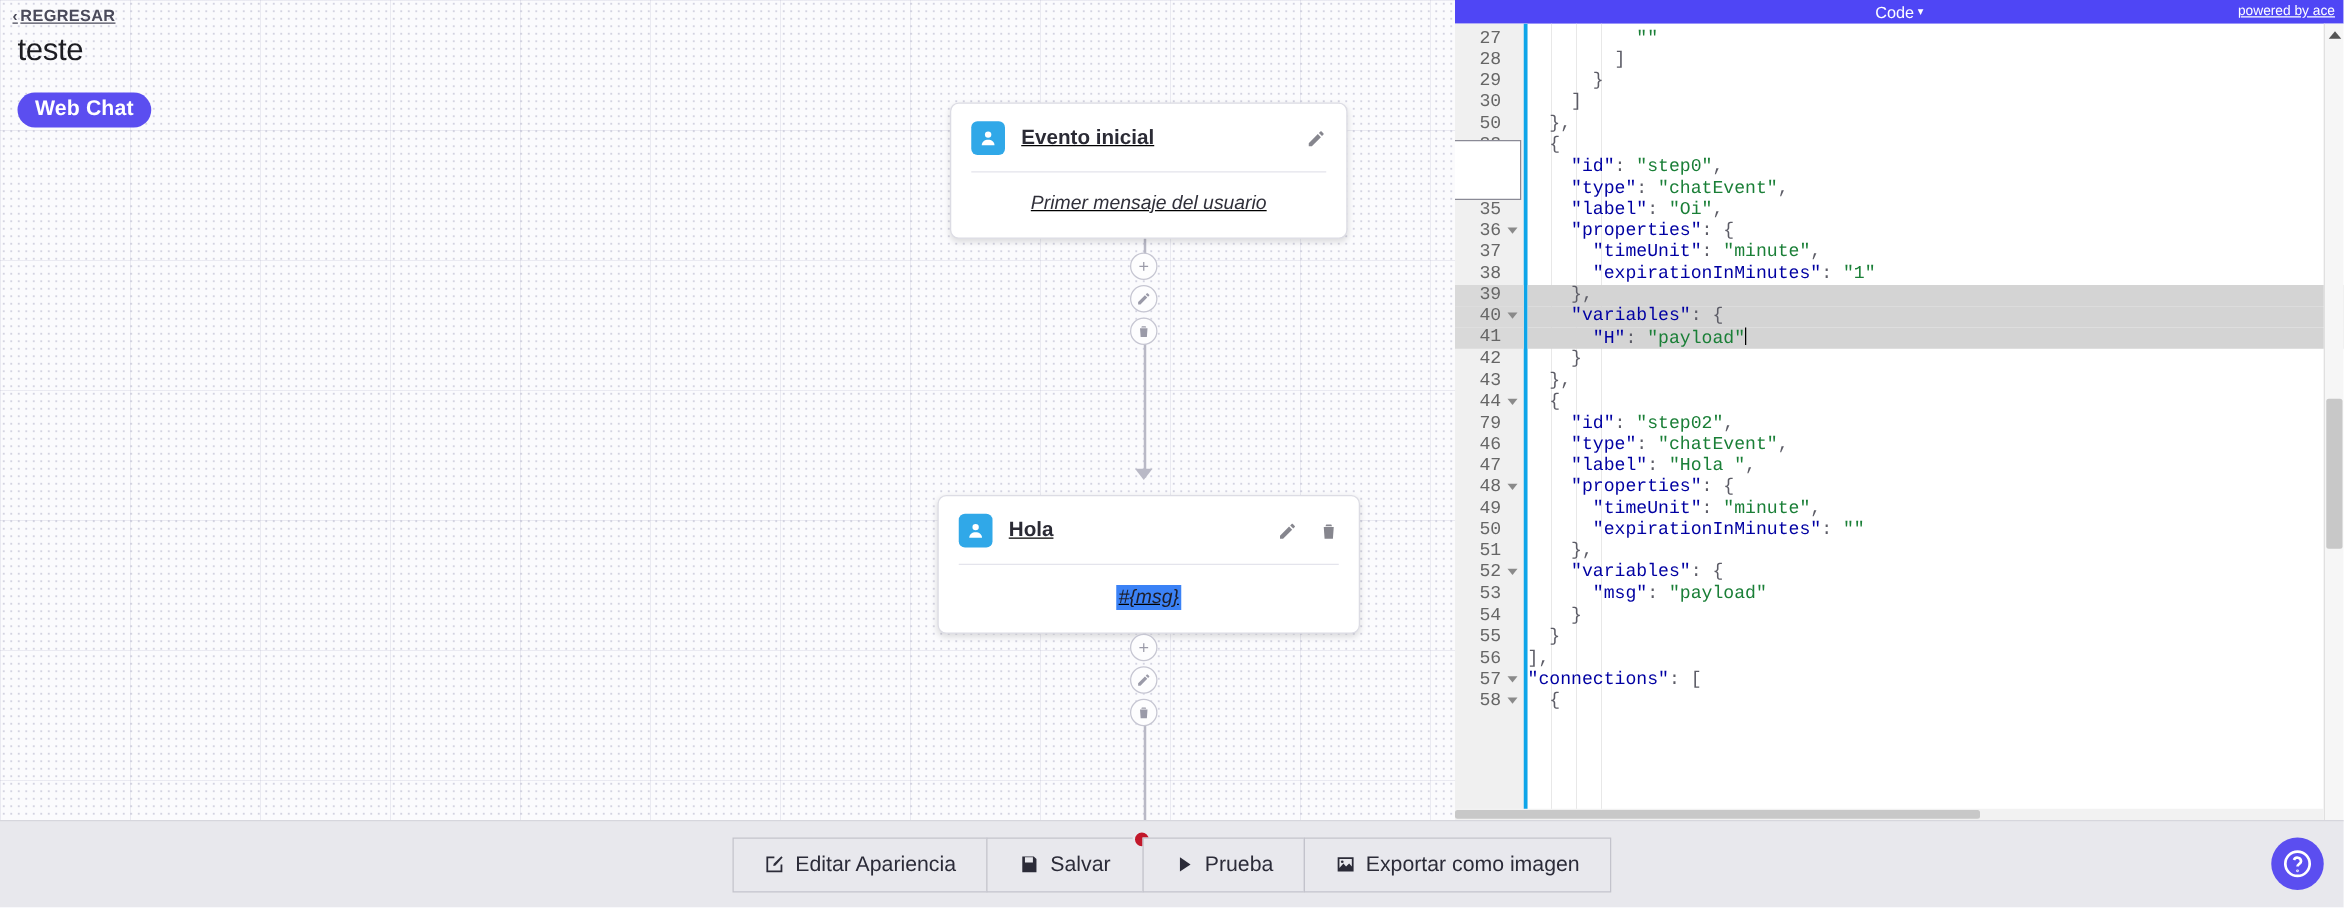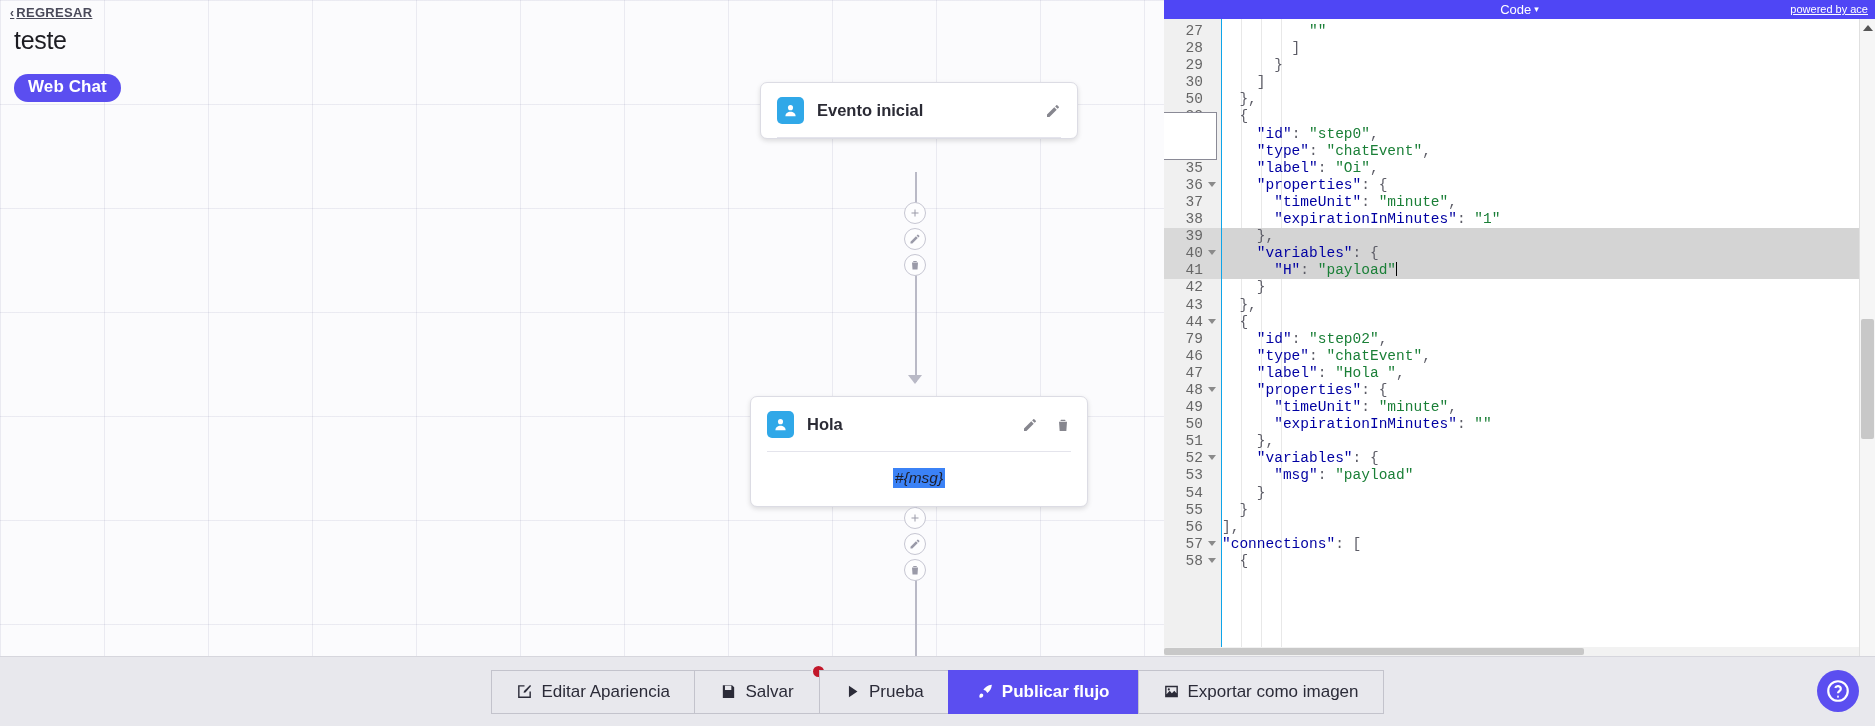--- a/index.html
+++ b/index.html
@@ -46,20 +46,21 @@
   }
 
   
   .flow-card {
     position: absolute;
     background: #fff;
     border: 1px solid #dcdce4;
     border-radius: 7px;
     box-shadow: 0 2px 5px rgba(0,0,0,.13);
     overflow: hidden;
+    text-decoration: underline;
   }
   .card-head {
     display: flex; align-items: center;
     padding: 14px 16px 13px 16px;
     gap: 13px;
   }
   .avatar-icon {
     width: 27px; height: 27px; border-radius: 5px;
     background: #30a8e8; flex: 0 0 auto;
     display: flex; align-items: center; justify-content: center;
@@ -132,21 +133,21 @@
     font-family: "Liberation Sans", sans-serif; cursor: pointer;
   }
   #editor-area {
     position: relative; height: 637px; display: flex;
     background: #fff;
   }
   #gutter {
     width: 58px; background: #f0f0f0; color: #666;
     font-size: 14.5px; line-height: 17.1px;
     padding-top: 4px; text-align: right; flex: 0 0 58px;
-    border-right: 1px solid #0ea5e9; position: relative;
+    border-right: 3px solid #0ea5e9; position: relative;
   }
   .gline { padding-right: 18px; position: relative; height: 17.1px; white-space: nowrap; }
   .gline.sel { background: #d9d9d9; }
   .fold {
     position: absolute; right: 5px; top: 5px;
     width: 0; height: 0;
     border-left: 4px solid transparent;
     border-right: 4px solid transparent;
     border-top: 5px solid #8a8a8a;
   }
@@ -276,20 +277,23 @@
         <span class="card-title">Evento inicial</span>
         <span class="head-icons">
           <span class="hicon">
             <svg viewBox="0 0 24 24">
                 <path d="M3 17.3V21h3.7L17.6 10.1l-3.7-3.7zM20.7 7c.4-.4.4-1 0-1.4l-2.3-2.3c-.4-.4-1-.4-1.4 0l-1.8 1.8 3.7 3.7z"></path>
               </svg>
           </span>
         </span>
       </div>
       <div class="card-sep"></div>
+      <div class="card-body">
+        <span class="msg-placeholder">Primer mensaje del usuario</span>
+      </div>
     </div>
 
     <div class="node-actions" style="left:904px; top:202px;">
       <div class="nbtn">
         <svg viewBox="0 0 24 24">
             <path d="M11 5h2v14h-2z"></path>
             <path d="M5 11h14v2H5z"></path>
           </svg>
       </div>
       <div class="nbtn">
@@ -464,29 +468,20 @@
         <span class="badge-dot"></span>
       </div>
       <div class="tbtn">
         <span style="display: flex;">
           <svg viewBox="0 0 24 24">
             <path d="M7 4l12 8-12 8z"></path>
           </svg>
         </span>
         <span>Prueba</span>
       </div>
-      <div class="tbtn primary">
-        <span style="display: flex;">
-          <svg viewBox="0 0 24 24">
-            <path d="M21 2.5c-6 .6-9.6 3.4-12 7l3.4 1.3L14.6 14C18 11.6 20.5 8.3 21 2.5z"></path>
-            <path d="M3.4 20.6c1.6.4 3.6-.2 4.7-1.3 1-1 1-2.6 0-3.6s-2.6-1-3.6 0c-1.1 1.1-1.3 3.3-1.1 4.9z"></path>
-          </svg>
-        </span>
-        <span>Publicar flujo</span>
-      </div>
       <div class="tbtn">
         <span style="display: flex;">
           <svg viewBox="0 0 24 24">
             <path d="M3 4h18v16H3zm2 2v10l4.5-5 3 3.5L16 11l3 3.5V6z"></path>
             <circle cx="8.2" cy="9" r="1.5"></circle>
           </svg>
         </span>
         <span>Exportar como imagen</span>
       </div>
     </div>

